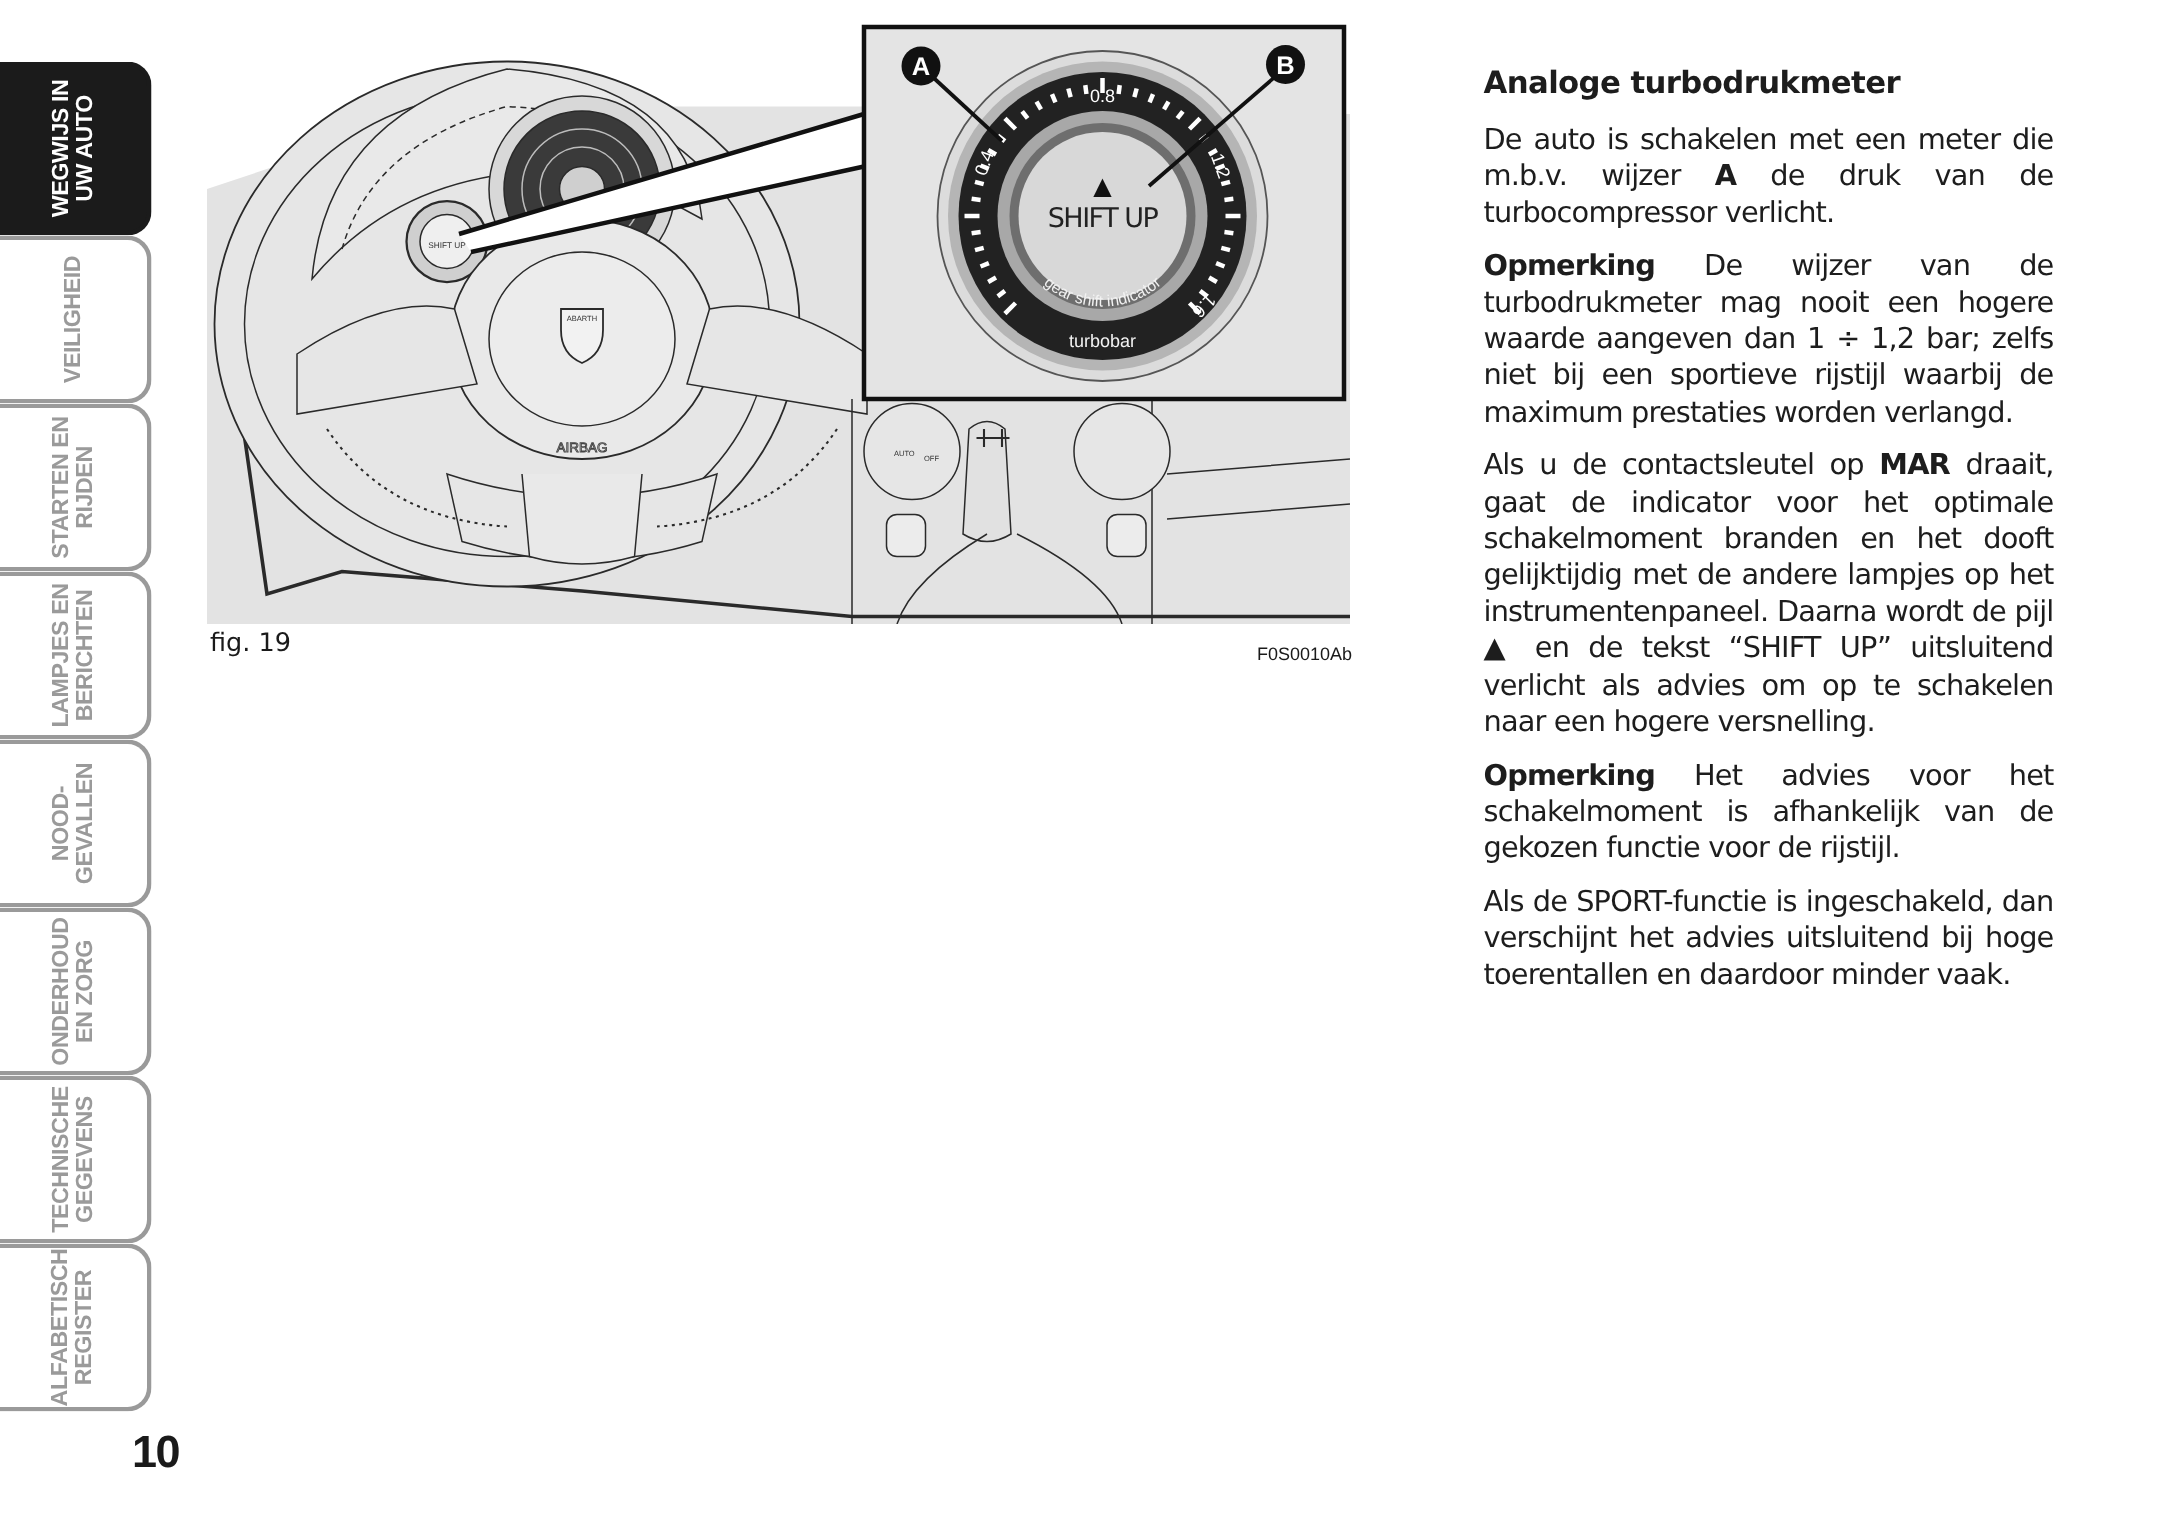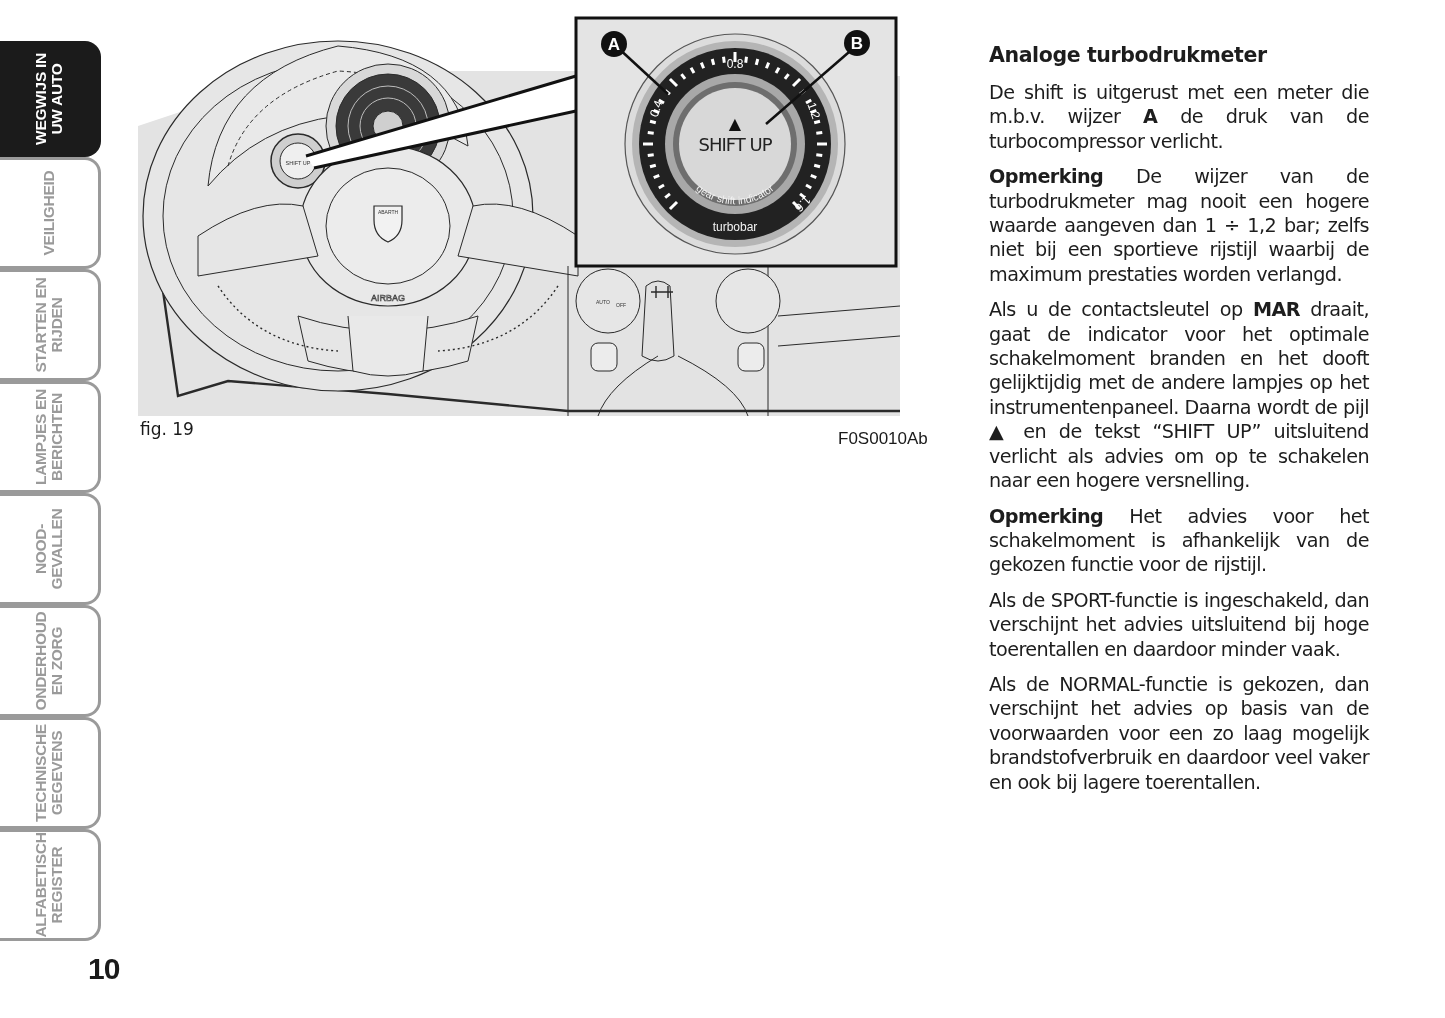--- a/index.html
+++ b/index.html
@@ -15,21 +15,21 @@
               font-family:"Liberation Sans", sans-serif; font-weight:bold; font-size:15.5px; line-height:16px;
               color:#9a9a9a; letter-spacing:-0.3px; transform-origin:center; display:block; width:110px; }
   .tab.active .lbl { color:#ffffff; }
   .tab .lbl span { display:block; }
   .page-number { position:absolute; left:68px; top:952px; font-family:"Liberation Sans", sans-serif; font-weight:bold; font-size:30px; color:#1a1a1a; letter-spacing:-1px;margin-left:20px; }
 
   
   .figure { position:absolute; left:138px; top:16px; width:762px; height:400px; }
   .figure svg { position:absolute; left:0; top:0; }
   .fig-caption { position:absolute; left:140px; top:419px; font-family:"DejaVu Sans", sans-serif; font-size:17px; color:#1a1a1a; }
-  .fig-code { position:absolute; left:838px; top:429px; font-family:"Liberation Sans", sans-serif; font-size:17px; color:#1a1a1a; }
+  .fig-code { position:absolute; left:838px; top:429px; font-family:"Liberation Sans", sans-serif; font-size:12px; color:#1a1a1a; }
 
   
   .text-col { position:absolute; left:965px; top:42px; width:380px; font-family:"DejaVu Sans", sans-serif;
               font-size:19.2px; line-height:24.4px; color:#1d1d1d; letter-spacing:-0.55px;margin-left:24px; }
   .text-col h2 { margin:0 0 13px 0; font-size:20.5px; font-weight:bold; letter-spacing:-0.4px; line-height:26px; }
   .text-col p { margin:0 0 11px 0; text-align:justify; hyphens:none; }
   .text-col b { font-weight:bold; }
 </style>
 </head>
 <body>
@@ -207,19 +207,18 @@
     <text x="160" y="149" text-anchor="middle" font-family="Liberation Sans, sans-serif" font-size="5.5" fill="#333">SHIFT UP</text>
     <text x="458" y="288" font-family="Liberation Sans, sans-serif" font-size="5" fill="#333">AUTO</text>
     <text x="478" y="291" font-family="Liberation Sans, sans-serif" font-size="5" fill="#333">OFF</text>
   </svg>
 </div>
 <div class="fig-caption">fig. 19</div>
 <div class="fig-code">F0S0010Ab</div>
 
 <div class="text-col">
   <h2>Analoge turbodrukmeter</h2>
-  <p><span>De shift is uitgerust met een meter die m.b.v. wijzer </span><b>A</b><span> de druk van de turbocompressor verlicht.</span></p>
+  <p><span>De auto is schakelen met een meter die m.b.v. wijzer </span><b>A</b><span> de druk van de turbocompressor verlicht.</span></p>
   <p><b>Opmerking</b><span> De wijzer van de turbodrukmeter mag nooit een hogere waarde aangeven dan 1 ÷ 1,2 bar; zelfs niet bij een sportieve rijstijl waarbij de maximum prestaties worden verlangd.</span></p>
   <p><span>Als u de contactsleutel op </span><b>MAR</b><span> draait, gaat de indicator voor het optimale schakelmoment branden en het dooft gelijktijdig met de andere lampjes op het instrumentenpaneel. Daarna wordt de pijl ▲ en de tekst “SHIFT UP” uitsluitend verlicht als advies om op te schakelen naar een hogere versnelling.</span></p>
   <p><b>Opmerking</b><span> Het advies voor het schakelmoment is afhankelijk van de gekozen functie voor de rijstijl.</span></p>
   <p>Als de SPORT-functie is ingeschakeld, dan verschijnt het advies uitsluitend bij hoge toerentallen en daardoor minder vaak.</p>
-  <p>Als de NORMAL-functie is gekozen, dan verschijnt het advies op basis van de voorwaarden voor een zo laag mogelijk brandstofverbruik en daardoor veel vaker en ook bij lagere toerentallen.</p>
 </div>
 
 </body></html>

